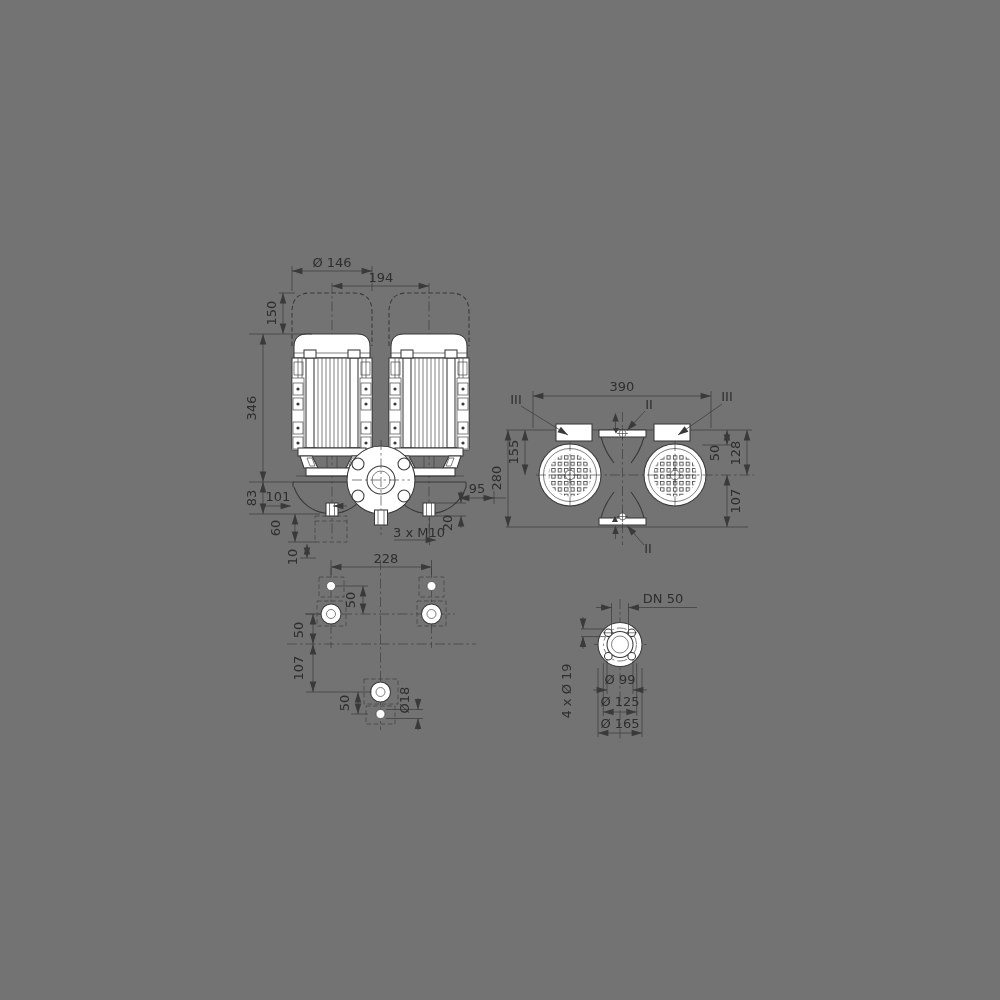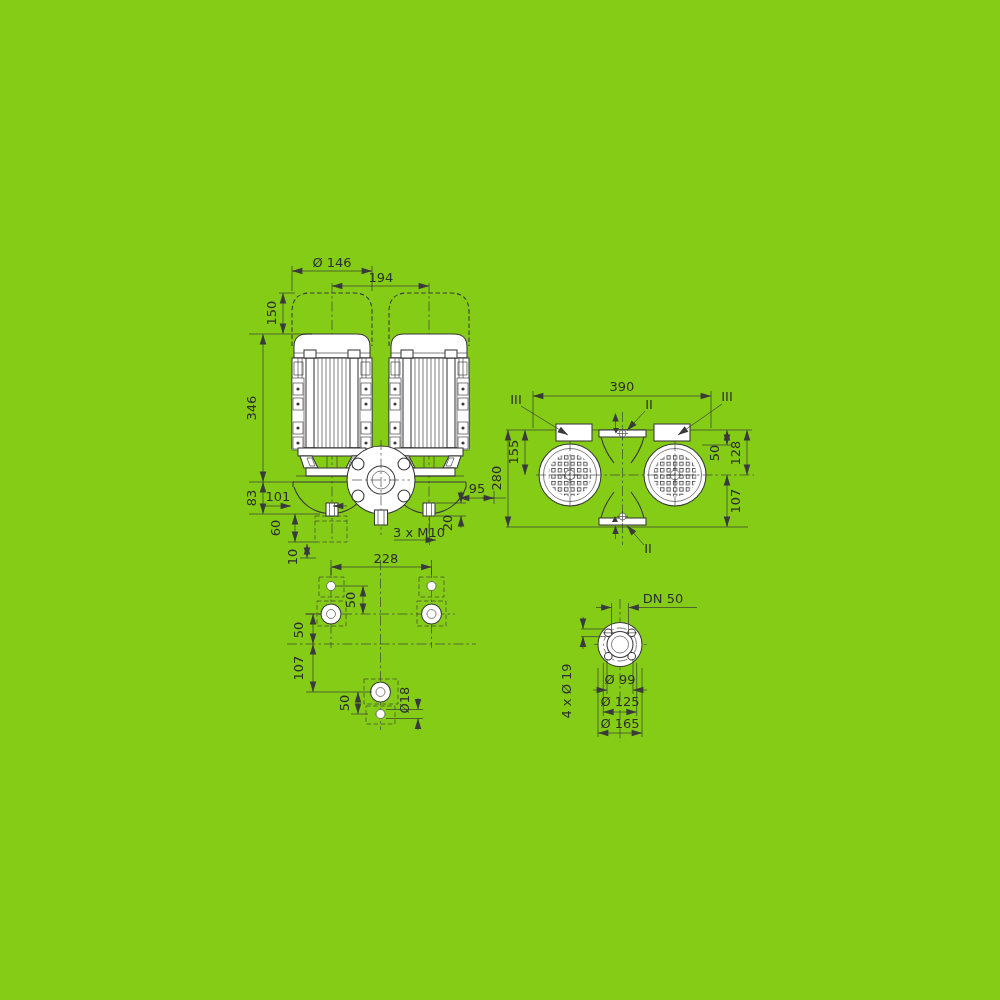--- a/index.html
+++ b/index.html
@@ -1,16 +1,16 @@
 <!DOCTYPE html>
 <html><head>
 <meta charset="utf-8">
 <style>
   html,body{margin:0;padding:0;background:#ffffff;width:1000px;height:1000px;overflow:hidden;}
-  .stage{width:1000px;height:1000px;background:#84cc16;position:relative;font-family:"DejaVu Sans",sans-serif;}
+  .stage{width:1000px;height:1000px;background:#737373;position:relative;font-family:"DejaVu Sans",sans-serif;}
   svg{display:block;}
   
   .s1{stroke:#3a3a3a;stroke-width:1.05;fill:none;}
   .s0{stroke:#3a3a3a;stroke-width:0.65;fill:none;}
   .w{fill:#ffffff;}
   .dsh{stroke-dasharray:4.5,2.6;}
   .cl{stroke:#3a3a3a;stroke-width:0.65;fill:none;stroke-dasharray:10,3,2.5,3;}
   .dim{stroke:#3a3a3a;stroke-width:0.7;fill:none;}
   .fil{fill:#3a3a3a;stroke:none;}
   text{font-family:"DejaVu Sans",sans-serif;font-size:13px;fill:#2e2e2e;}

